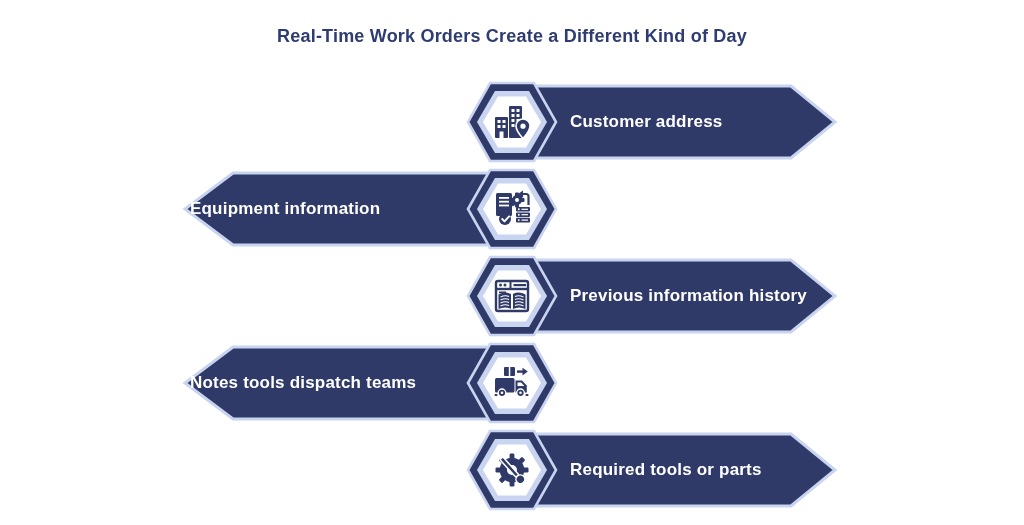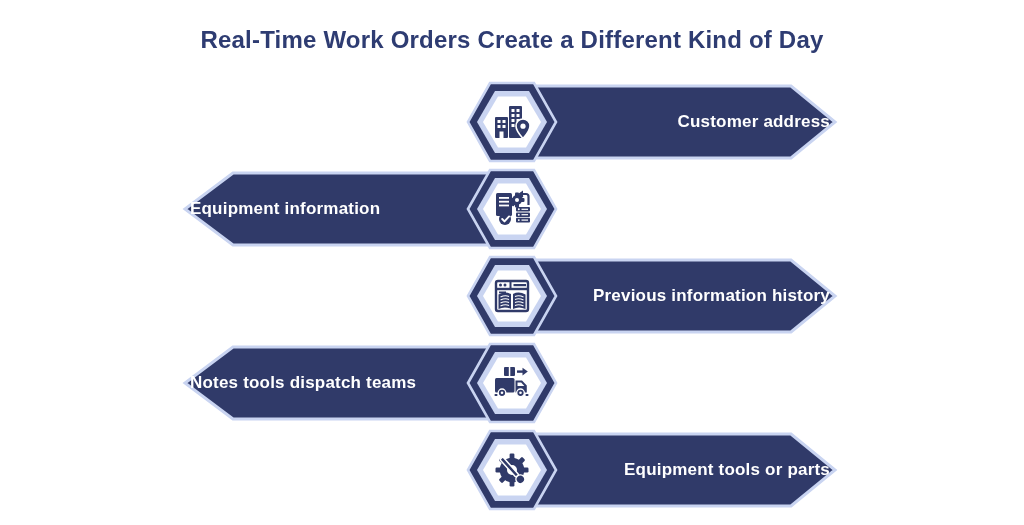--- a/index.html
+++ b/index.html
@@ -10,42 +10,42 @@
     background: var(--background, #fff);
     overflow: hidden;
     font-family: "Liberation Sans", sans-serif;
   }
   .page-title {
     position: absolute;
     top: 26px;
     left: 0;
     width: 100%;
     text-align: center;
-    font-size: 24px;
+    font-size: 18px;
     font-weight: bold;
     color: var(--title_text, #2E3C72);
     letter-spacing: 0.2px;
   }
   .row-svg {
     position: absolute;
     left: 0;
     width: 1024px;
     height: 88px;
   }
   .row-label {
     position: absolute;
     height: 88px;
     line-height: 88px;
     font-size: 17px;
     font-weight: bold;
     color: var(--label_text, #fff);
     white-space: nowrap;
     letter-spacing: 0.2px;
   }
-  .label-right { left: 570px; width: 260px; text-align: right; }
+  .label-right { left: 570px; width: 260px; text-align: left; }
   .label-left  { left: 190px; width: 316px; }
   .r1 { top: 78px; }
   .r2 { top: 165px; }
   .r3 { top: 252px; }
   .r4 { top: 339px; }
   .r5 { top: 426px; }
 </style>
 </head>
 <body>
 
@@ -186,15 +186,15 @@
         <rect x="-2.4" y="-16.5" width="4.8" height="7" rx="1.2" transform="rotate(315)"></rect>
       </g>
       <circle r="12.3"></circle>
       <circle r="5" style="fill:#fff"></circle>
       <g transform="rotate(-42)">
         <rect x="-2" y="-16" width="4" height="24" rx="1.3" style="fill:var(--navy);stroke:#fff;stroke-width:1.5"></rect>
         <circle cy="12.5" r="4.4" style="fill:var(--navy);stroke:#fff;stroke-width:1.5"></circle>
       </g>
     </g>
   </svg>
-  <div class="row-label label-right r5">Equipment tools or parts</div>
+  <div class="row-label label-right r5">Required tools or parts</div>
 
 </div>
 
 </body></html>

